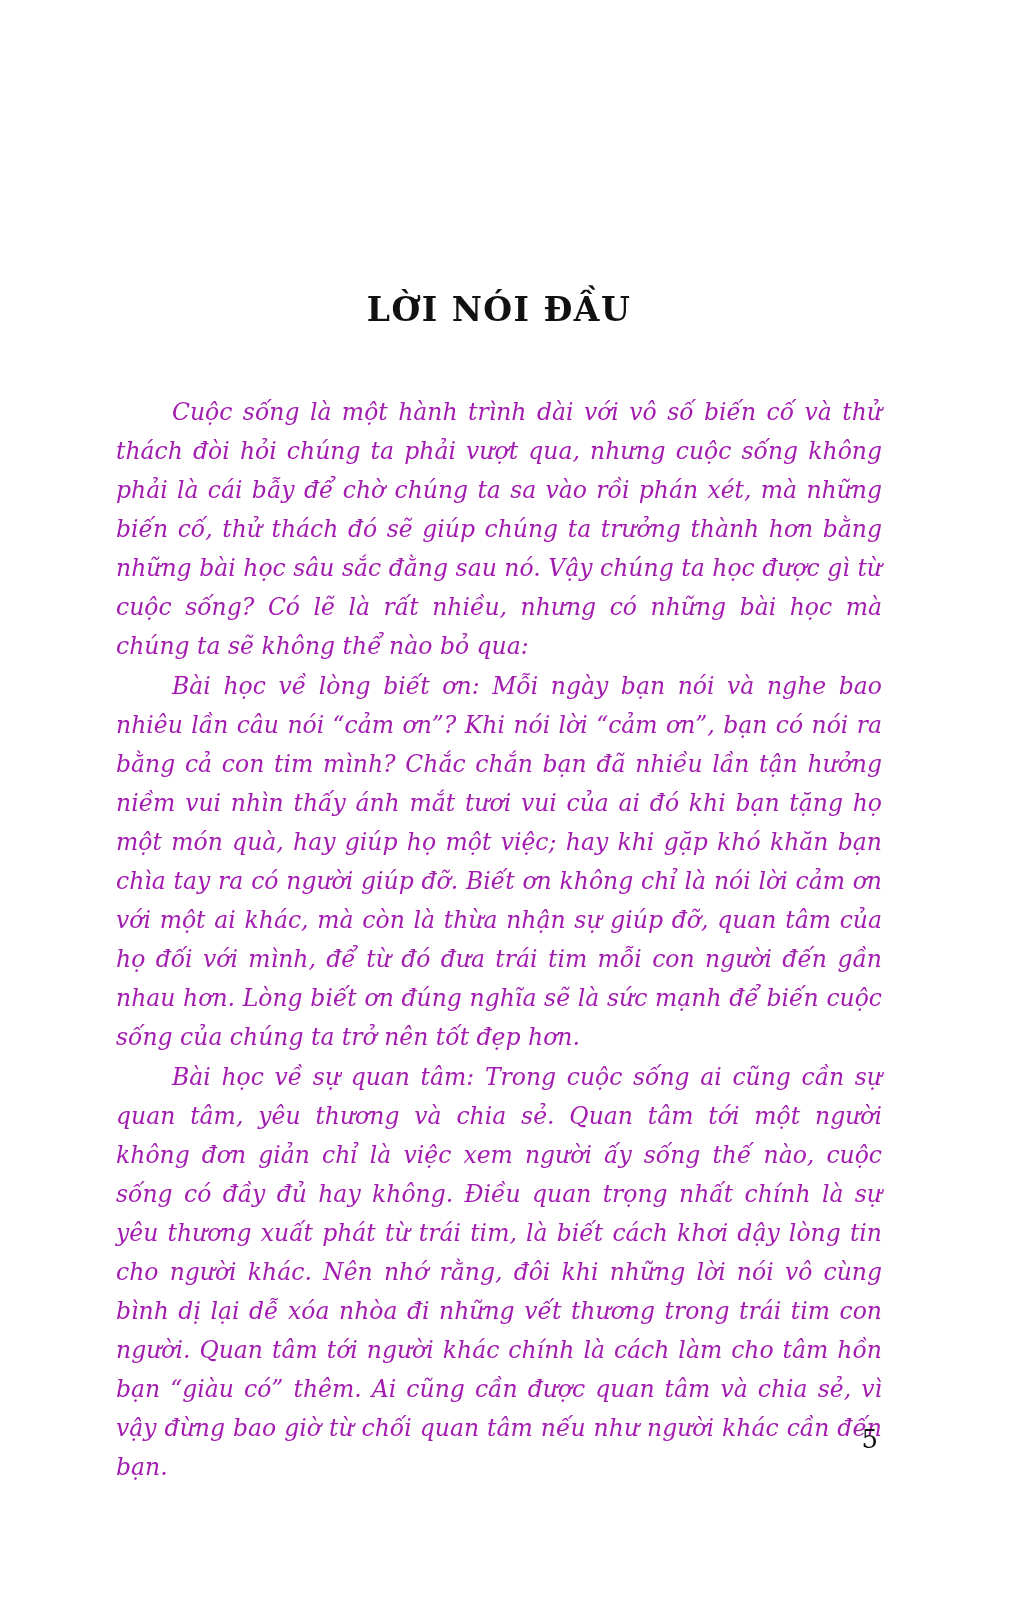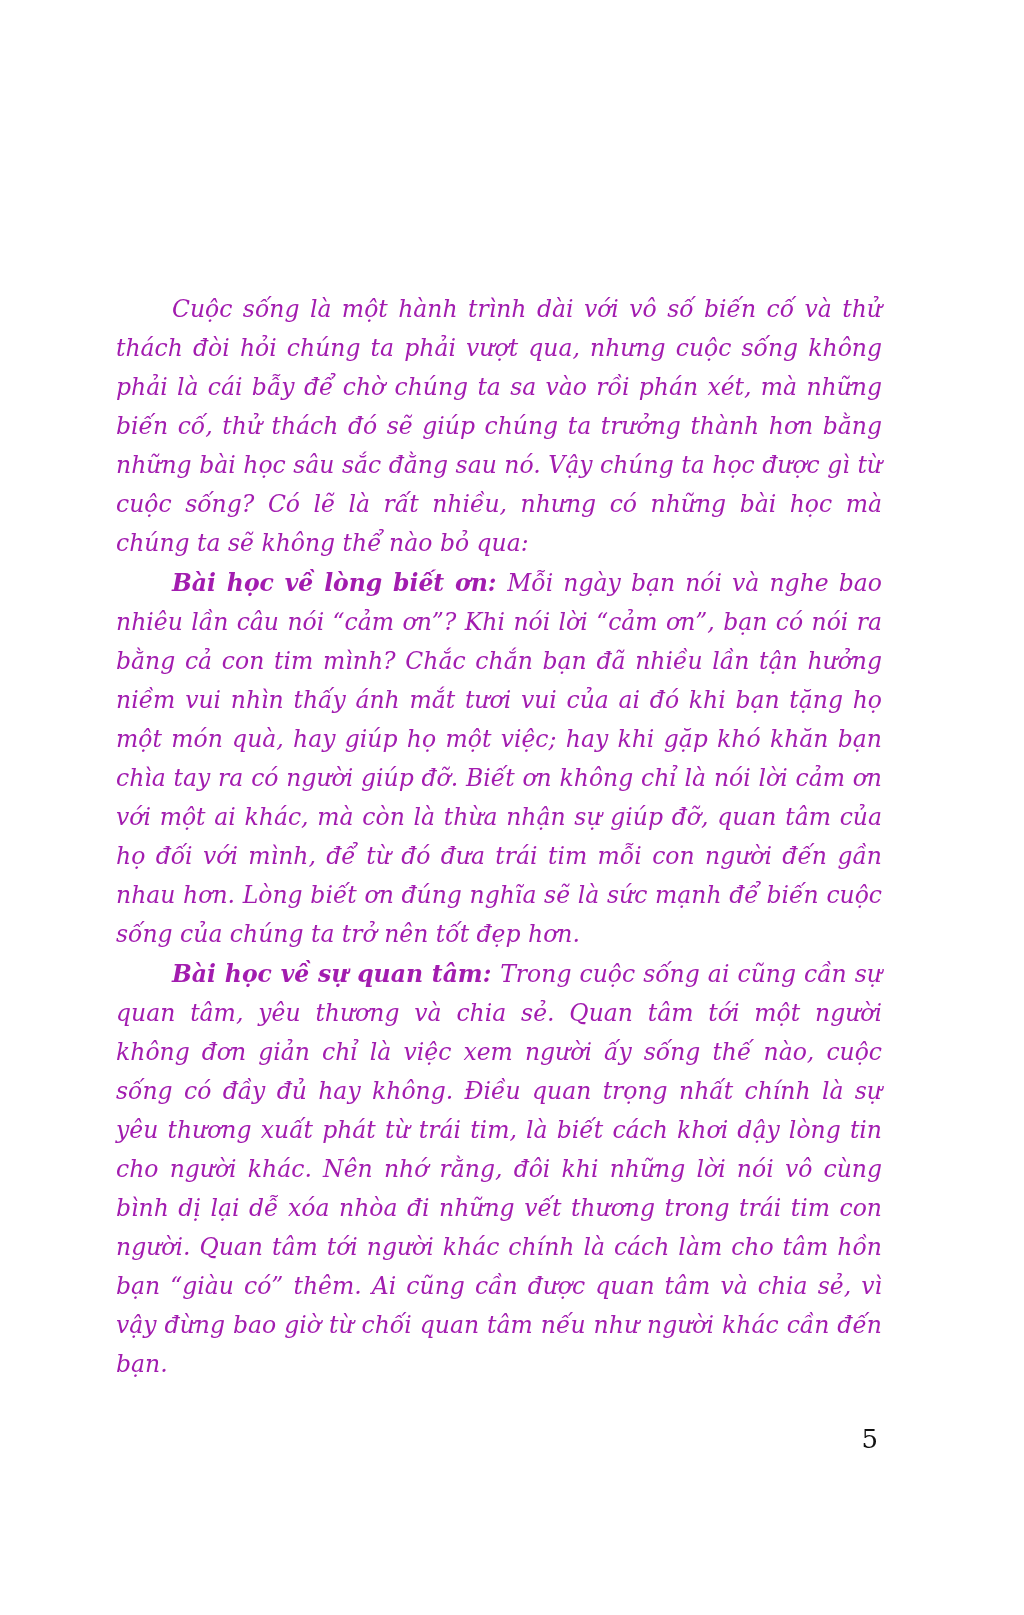--- a/index.html
+++ b/index.html
@@ -39,36 +39,37 @@
     font-size: 23.5px;
     line-height: 39px;
     text-align: justify;
     text-indent: 56px;
     color: #a21caf;
   }
   .body-text p + p {
     margin-top: 1px;
   }
   .lead {
-    font-weight: bold;
+    font-weight: normal;
   }
   .page-number {
     position: absolute;
     top: 1424px;
     right: 146px;
     font-style: normal;
     font-size: 26px;
     color: #111111;
   }
 </style>
 </head>
 <body>
 
 <div class="page">
 
+  <h1 class="title">LỜI NÓI ĐẦU</h1>
 
   <div class="body-text">
 
     <p><span class="lead"></span><span>Cuộc sống là một hành trình dài với vô số biến cố và thử thách đòi hỏi chúng ta phải vượt qua, nhưng cuộc sống không phải là cái bẫy để chờ chúng ta sa vào rồi phán xét, mà những biến cố, thử thách đó sẽ giúp chúng ta trưởng thành hơn bằng những bài học sâu sắc đằng sau nó. Vậy chúng ta học được gì từ cuộc sống? Có lẽ là rất nhiều, nhưng có những bài học mà chúng ta sẽ không thể nào bỏ qua:</span></p>
 
     <p><span class="lead">Bài học về lòng biết ơn: </span><span>Mỗi ngày bạn nói và nghe bao nhiêu lần câu nói “cảm ơn”? Khi nói lời “cảm ơn”, bạn có nói ra bằng cả con tim mình? Chắc chắn bạn đã nhiều lần tận hưởng niềm vui nhìn thấy ánh mắt tươi vui của ai đó khi bạn tặng họ một món quà, hay giúp họ một việc; hay khi gặp khó khăn bạn chìa tay ra có người giúp đỡ. Biết ơn không chỉ là nói lời cảm ơn với một ai khác, mà còn là thừa nhận sự giúp đỡ, quan tâm của họ đối với mình, để từ đó đưa trái tim mỗi con người đến gần nhau hơn. Lòng biết ơn đúng nghĩa sẽ là sức mạnh để biến cuộc sống của chúng ta trở nên tốt đẹp hơn.</span></p>
 
     <p><span class="lead">Bài học về sự quan tâm: </span><span>Trong cuộc sống ai cũng cần sự quan tâm, yêu thương và chia sẻ. Quan tâm tới một người không đơn giản chỉ là việc xem người ấy sống thế nào, cuộc sống có đầy đủ hay không. Điều quan trọng nhất chính là sự yêu thương xuất phát từ trái tim, là biết cách khơi dậy lòng tin cho người khác. Nên nhớ rằng, đôi khi những lời nói vô cùng bình dị lại dễ xóa nhòa đi những vết thương trong trái tim con người. Quan tâm tới người khác chính là cách làm cho tâm hồn bạn “giàu có” thêm. Ai cũng cần được quan tâm và chia sẻ, vì vậy đừng bao giờ từ chối quan tâm nếu như người khác cần đến bạn.</span></p>
 
   </div>

